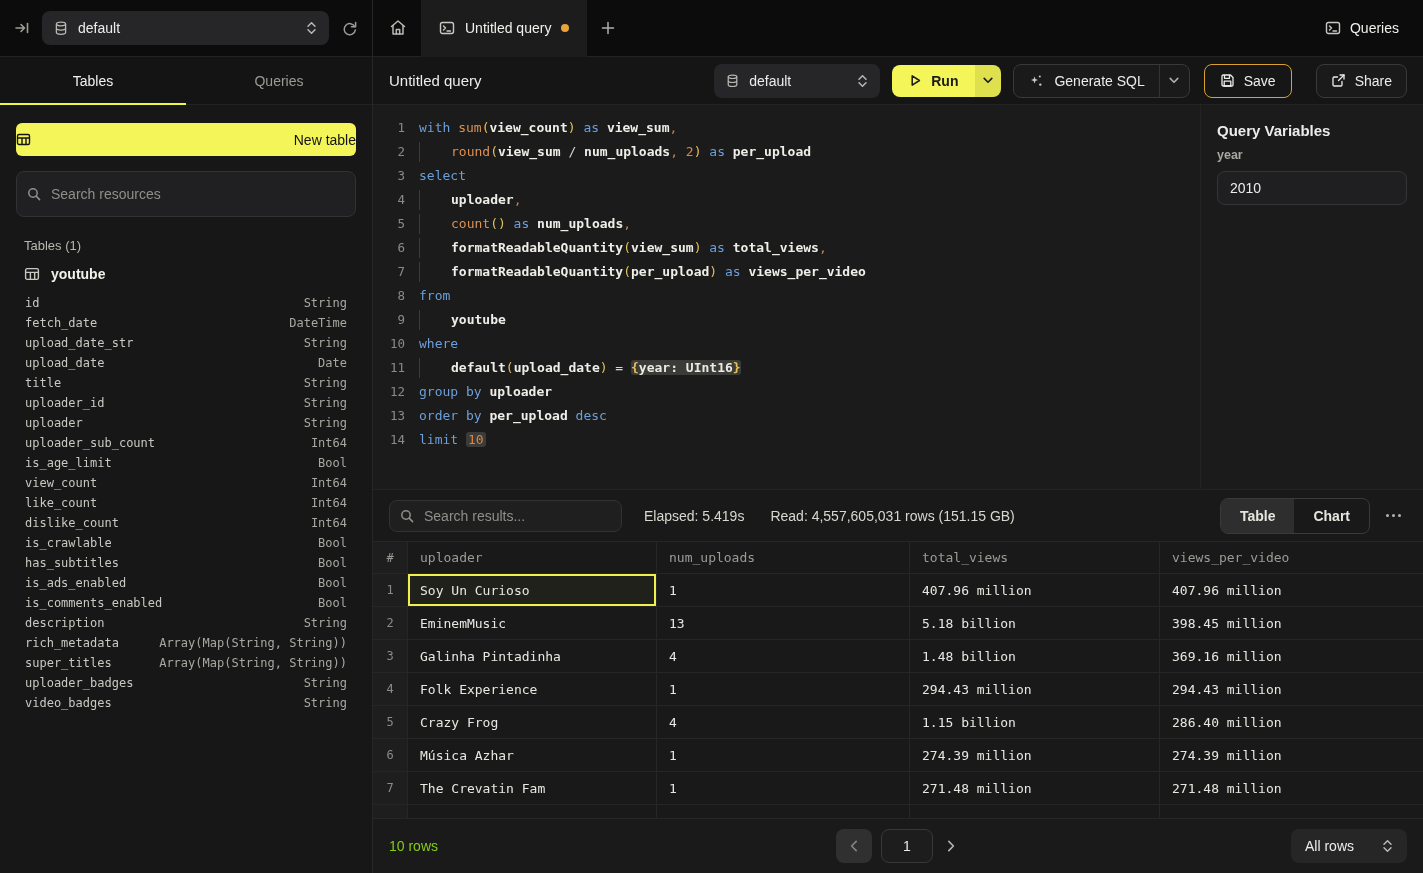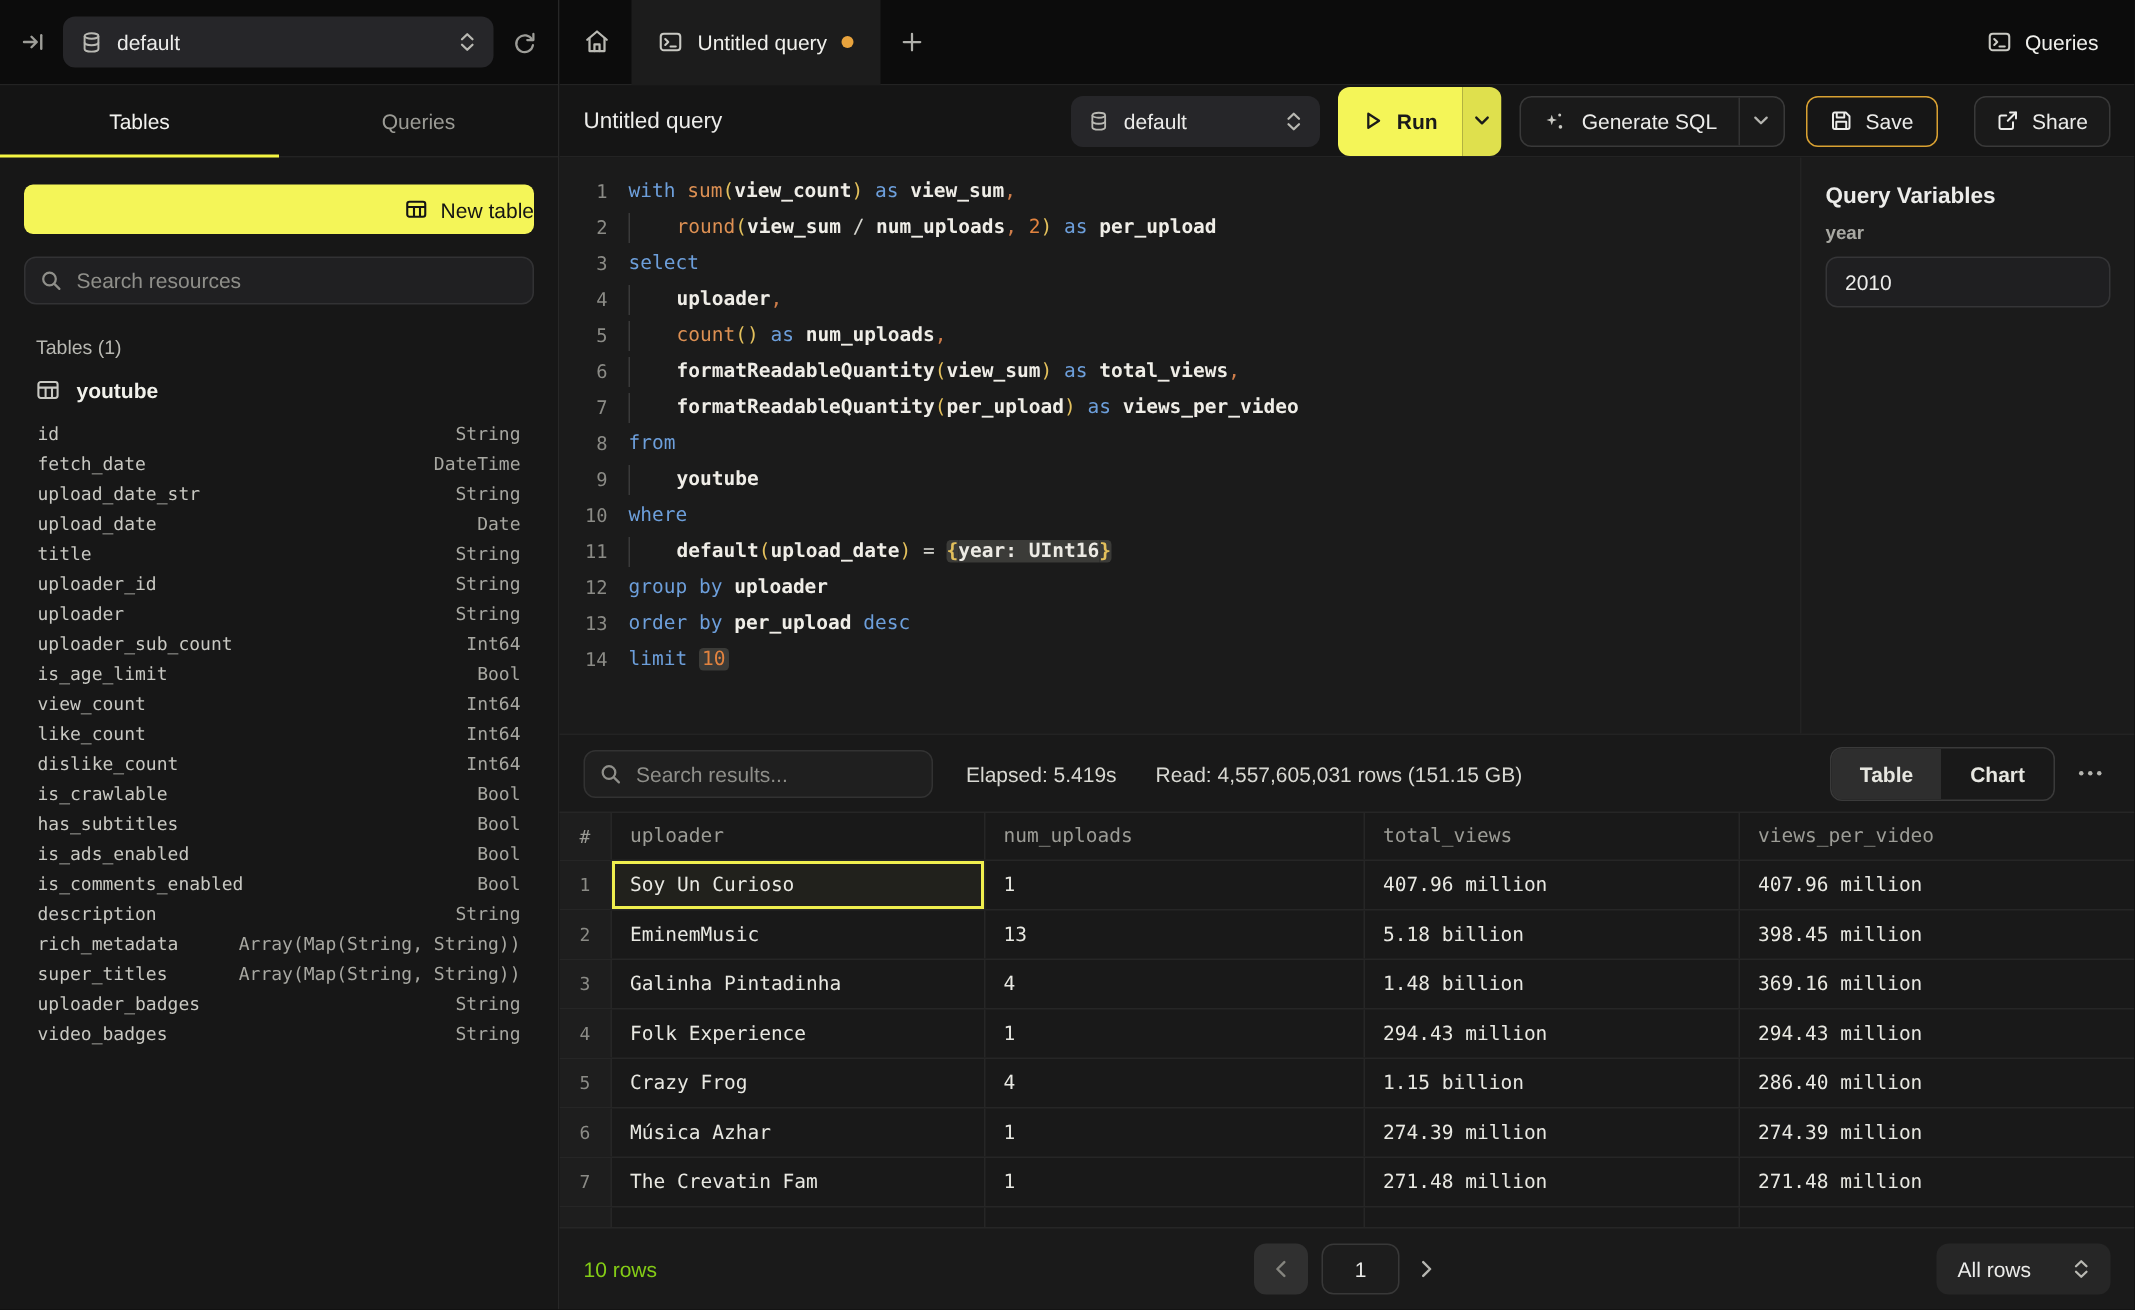--- a/index.html
+++ b/index.html
@@ -17,22 +17,22 @@
   .sidebar { width:373px; min-width:373px; background:#171717; border-right:1px solid #272727; display:flex; flex-direction:column; }
   .sb-top { height:57px; background:#0c0c0c; border-bottom:1px solid #232323; display:flex; align-items:center; padding:0 14px; gap:12px; flex:none; }
   .icon-btn { color:#9d9d98; display:flex; align-items:center; justify-content:center; cursor:pointer; }
   .db-select { flex:1; height:34px; background:#262629; border-radius:8px; display:flex; align-items:center; gap:10px; padding:0 12px; color:#ececea; cursor:pointer; }
   .db-select .grow { flex:1; }
   .sb-tabs { height:48px; display:flex; border-bottom:1px solid #232323; background:#141414; flex:none; }
   .sb-tab { flex:1; display:flex; align-items:center; justify-content:center; color:#9b9b95; cursor:pointer; position:relative; }
   .sb-tab.active { color:#f2f2ef; }
   .sb-tab.active::after { content:''; position:absolute; left:0; right:0; bottom:-1px; height:2px; background:#f4f542; }
   .sb-content { padding:18px 16px 0 16px; overflow:hidden; }
-  .new-table-btn { height:33px; background:#f4f558; border-radius:6px; display:flex; align-items:center; justify-content:flex-end; gap:9px; color:#141414; font-weight:500; cursor:pointer; }
-  .sb-search { margin-top:15px; height:32px; background:#202022; border:1px solid #323234; border-radius:8px; display:flex; align-items:center; gap:8px; padding:0 10px; }
+  .new-table-btn { height:33px; background:#f4f558; border-radius:6px; display:flex; align-items:center; justify-content:space-between; gap:9px; color:#141414; font-weight:500; cursor:pointer; }
+  .sb-search { margin-top:15px; height:46px; background:#202022; border:1px solid #323234; border-radius:8px; display:flex; align-items:center; gap:8px; padding:0 10px; }
   .sb-search input { background:transparent; border:none; outline:none; color:#d6d6d0; font-size:14px; width:100%; font-family:"Liberation Sans",sans-serif; }
   .sb-search input::placeholder { color:#8f8f8a; }
   .sb-section { margin-top:21px; padding:0 8px; color:#b8b8b2; font-size:13px; }
   .table-item { margin-top:9px; padding:4px 8px; display:flex; align-items:center; gap:11px; color:#f1f1eb; font-weight:600; cursor:pointer; border-radius:6px; }
   .columns { margin-top:7px; padding:0 9px; }
   .col-row { display:flex; justify-content:space-between; align-items:center; height:20px; font-family:"DejaVu Sans Mono", monospace; font-size:12px; }
   .col-name { color:#c9c9c3; }
   .col-type { color:#a8a8a2; }
 
   
@@ -43,21 +43,21 @@
   .qtab .dot { width:8px; height:8px; border-radius:50%; background:#e8a33d; }
   .plus-btn { margin-left:14px; color:#b0b0ab; }
   .spacer { flex:1; }
   .queries-btn { margin-right:24px; display:flex; align-items:center; gap:9px; color:#f0f0ec; cursor:pointer; }
 
   .toolbar { height:48px; background:#151515; border-bottom:1px solid #232323; display:flex; align-items:center; padding:0 16px; flex:none; }
   .t-title { color:#ececea; font-size:15px; }
   .t-right { margin-left:auto; display:flex; align-items:center; gap:12px; }
   .t-select { width:166px; height:34px; background:#262629; border-radius:8px; display:flex; align-items:center; gap:10px; padding:0 12px; color:#ececea; cursor:pointer; }
   .t-select .grow { flex:1; }
-  .run-btn { height:46px; display:flex; border-radius:8px; overflow:hidden; cursor:pointer; }
+  .run-btn { height:32px; display:flex; border-radius:8px; overflow:hidden; cursor:pointer; }
   .run-main { background:#f4f558; color:#1a1a1a; display:flex; align-items:center; gap:9px; padding:0 17px; font-weight:600; }
   .run-caret { width:26px; background:#dfe04d; color:#1a1a1a; display:flex; align-items:center; justify-content:center; }
   .gen-btn { height:34px; background:#1a1a1a; border:1px solid #393939; border-radius:8px; display:flex; align-items:stretch; cursor:pointer; }
   .gen-main { display:flex; align-items:center; gap:10px; padding:0 14px; color:#ececea; }
   .gen-caret { width:30px; border-left:1px solid #333; display:flex; align-items:center; justify-content:center; color:#b5b5b0; }
   .save-btn { height:34px; background:#161616; border:1.5px solid #d9a132; border-radius:8px; display:flex; align-items:center; gap:9px; padding:0 15px; color:#ececea; cursor:pointer; margin-left:2px; }
   .share-btn { height:34px; background:#1a1a1a; border:1px solid #393939; border-radius:8px; display:flex; align-items:center; gap:9px; padding:0 14px; color:#ececea; cursor:pointer; margin-left:12px; }
 
   
   .editor-row { height:385px; flex:none; display:flex; background:#1b1b1b; border-bottom:1px solid #232323; }

